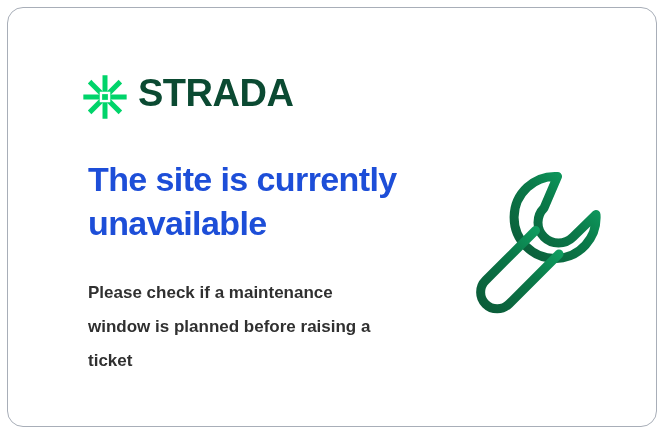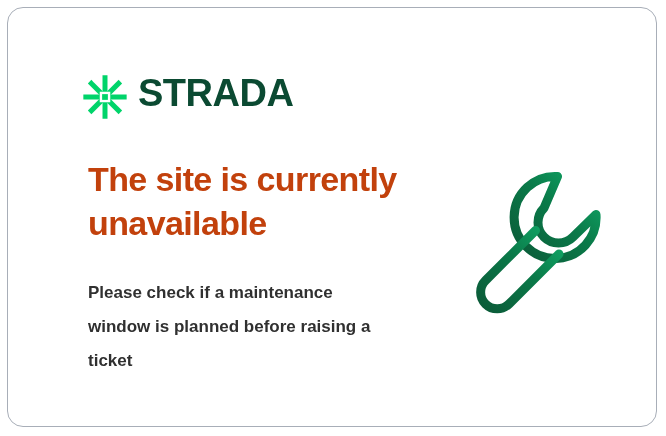--- a/index.html
+++ b/index.html
@@ -63,21 +63,21 @@
   .headline {
     position: absolute;
     left: 80px;
     top: 150px;
     width: 360px;
     margin: 0;
     font-size: 34px;
     font-weight: bold;
     line-height: 1.28;
     letter-spacing: -0.6px;
-    color: #c2410c;
+    color: #1d4ed8;
   }
 
   
   .body-copy {
     position: absolute;
     left: 80px;
     top: 268px;
     width: 310px;
     margin: 0;
     font-size: 17px;

